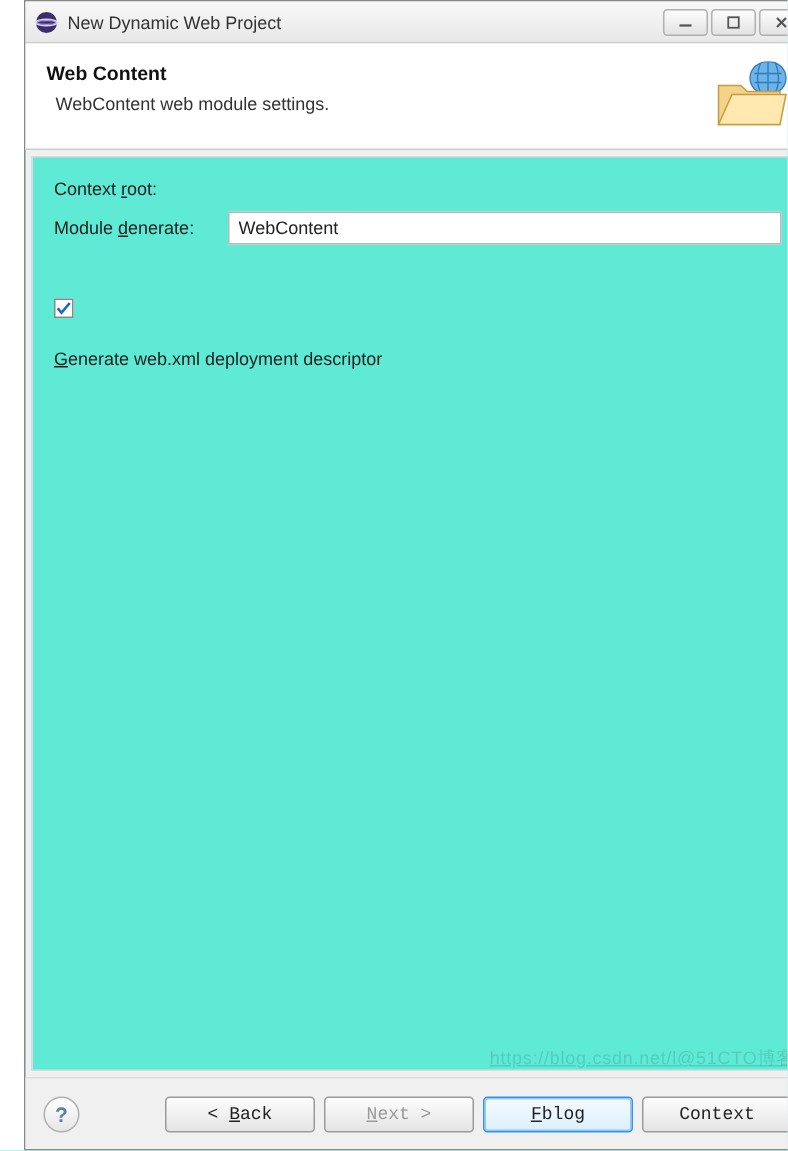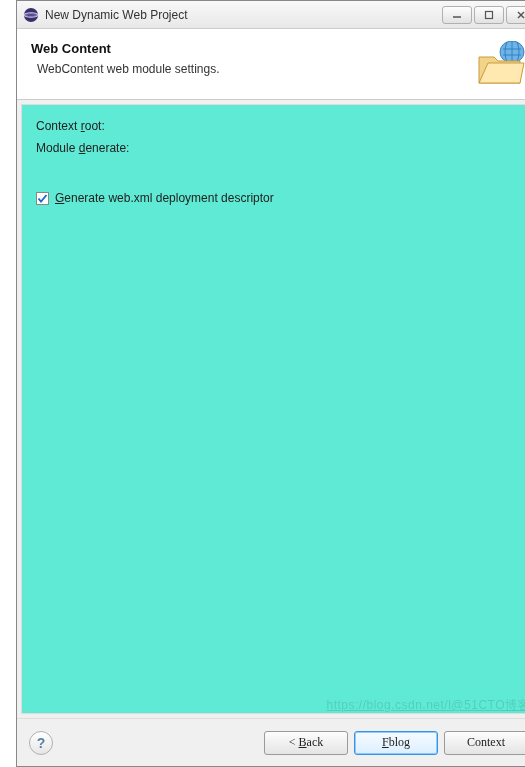--- a/index.html
+++ b/index.html
@@ -103,23 +103,24 @@
       height: 22px;
       border: 1px solid #b8b8b8;
       background: #fff;
       padding: 0 6px;
       font-size: 12px;
       color: #222;
       font-family: inherit;
     }
     .checkbox-row {
       display: flex;
-      align-items: center;
+      align-items: flex-start;
       margin-top: 28px;
-      gap: 6px;
+      gap: 20px;
+      flex-direction: column;
     }
     .cb {
       width: 13px;
       height: 13px;
       border: 1px solid #888;
       background: #fff;
       display: inline-flex;
       align-items: center;
       justify-content: center;
       color: #1a67c8;
@@ -148,28 +149,28 @@
       background: linear-gradient(to bottom, #fff, #e6e6e6);
       display: flex;
       align-items: center;
       justify-content: center;
       color: #5a7fa8;
       font-weight: bold;
       font-size: 14px;
     }
     .spacer { flex: 1; }
     .btn {
-      width: 84px;
+      width: 100px;
       height: 24px;
       border: 1px solid #9a9a9a;
       border-radius: 3px;
       background: linear-gradient(to bottom, #fdfdfd, #e4e4e4);
       font-size: 12px;
       color: #222;
-      font-family: Liberation Serif, serif;
+      font-family: Liberation Mono, monospace;
       cursor: pointer;
     }
     .btn.disabled {
       color: #9a9a9a;
     }
     .btn.primary {
       border: 1px solid #3694e4;
       box-shadow: inset 0 0 0 1px rgba(120,190,255,0.8);
       background: linear-gradient(to bottom, #f6fbff, #dcefff);
     }
@@ -228,34 +229,36 @@
       <path d="M3 42 L12 22 L48 22 L44 42 Z" fill="#ffe9b0" stroke="#c99b3f" stroke-width="1"></path>
     </svg>
   </div>
 
   <div class="content">
     <div class="field-row">
       <label class="field-label"><span>Context </span><span class="underline">r</span><span>oot:</span></label>
     </div>
     <div class="field-row">
       <label class="field-label"><span>Module </span><span class="underline">d</span><span>enerate:</span></label>
+      <input class="field-input" type="text" value="WebContent" style="">
     </div>
 
     <div class="checkbox-row">
       <span class="cb">
         <svg width="11" height="11" viewBox="0 0 11 11">
             <path d="M1.5 5.5 L4 8.5 L9.5 2" stroke="#1a67c8" stroke-width="1.8" fill="none"></path>
           </svg>
       </span>
       <label class="cb-label"><span class="underline">G</span><span>enerate web.xml deployment descriptor</span></label>
     </div>
   </div>
 
   <div class="watermark">https://blog.csdn.net/l@51CTO博客</div>
 
   <div class="button-bar">
     <div class="help-btn">?</div>
     <div class="spacer"></div>
     <button class="btn"><span>&lt; </span><span class="underline">B</span><span>ack</span></button>
+    <button class="btn disabled"><span class="underline">N</span><span>ext &gt;</span></button>
     <button class="btn primary"><span class="underline">F</span><span>blog</span></button>
     <button class="btn">Context</button>
   </div>
 </div>
 
 </body></html>

